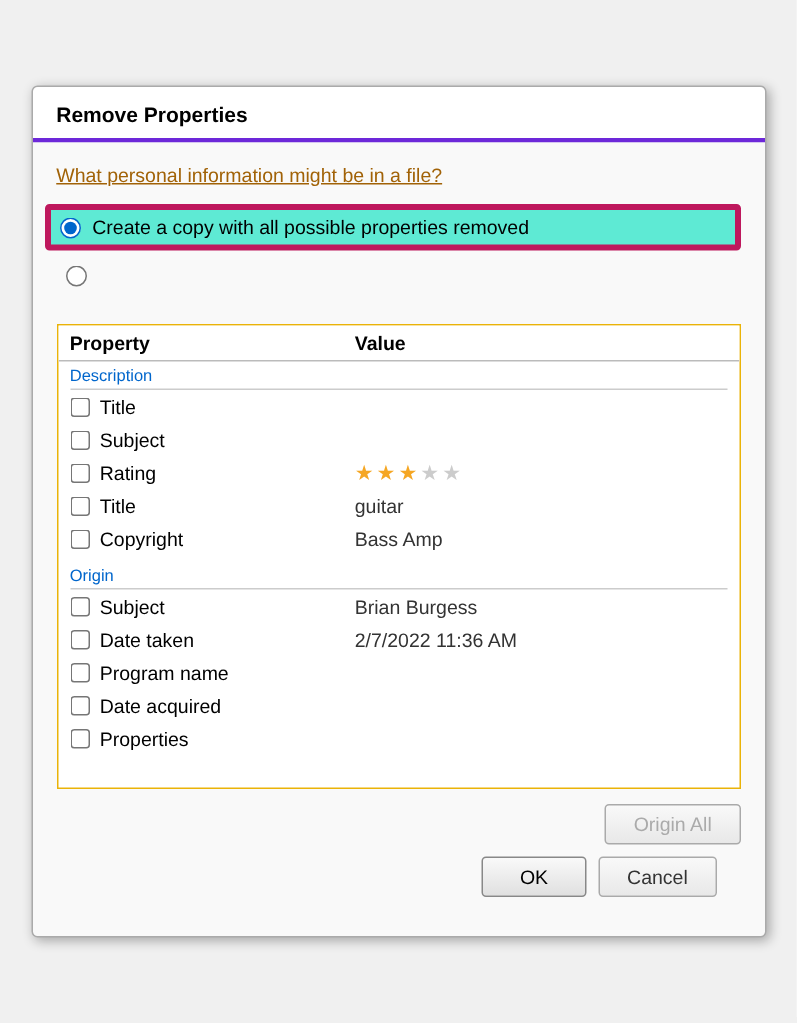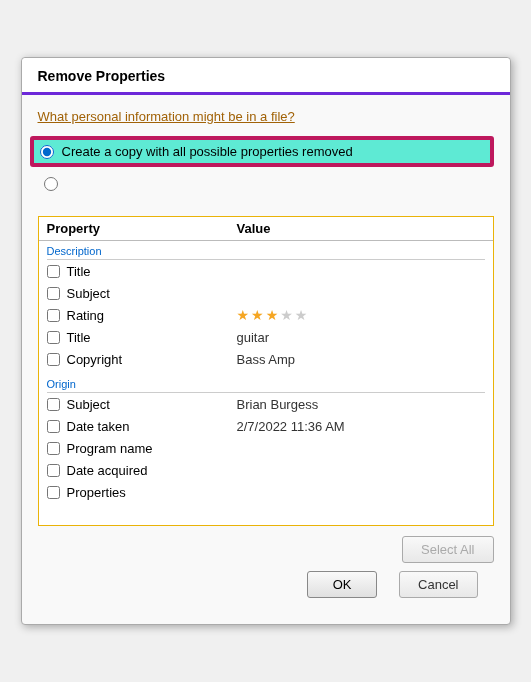--- a/index.html
+++ b/index.html
@@ -174,21 +174,21 @@
     }
 
     .star.empty {
       color: #ccc;
     }
 
     .button-row {
       display: flex;
       justify-content: flex-end;
       align-items: center;
-      gap: 22px;
+      gap: 8px;
       padding: 4px 16px 14px 16px;
     }
 
     .select-all-area {
       display: flex;
       justify-content: flex-end;
       padding: 0 0 4px 0;
     }
 
     .btn {
@@ -354,21 +354,21 @@
           <div class="prop-check">
               <input type="checkbox" style="">
             </div>
           <div class="prop-name">Properties</div>
           <div class="prop-value"></div>
         </div>
       </div>
     </div>
 
     <div class="select-all-area">
-      <button class="btn btn-disabled" disabled="">Select All</button>
+      <button class="btn btn-disabled" disabled="">Origin All</button>
     </div>
 
     <div class="button-row">
       <button class="btn btn-ok">OK</button>
       <button class="btn">Cancel</button>
     </div>
   </div>
 </div>
 
 </body></html>

